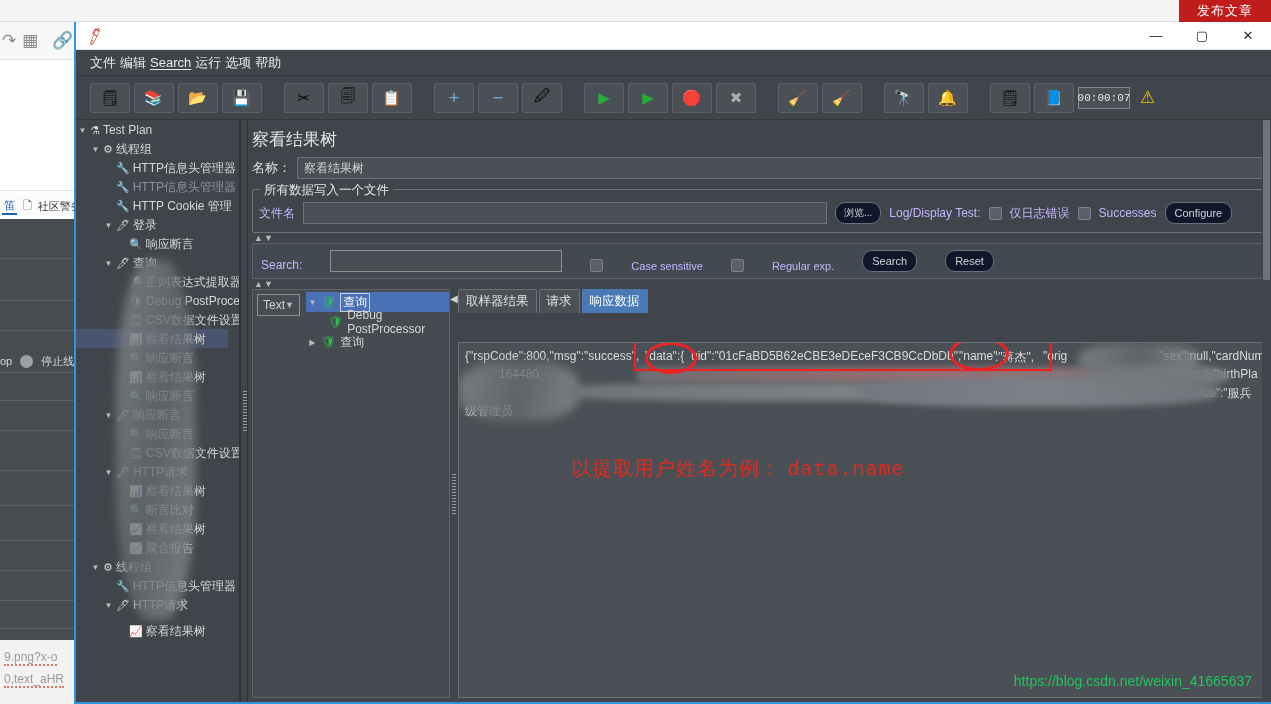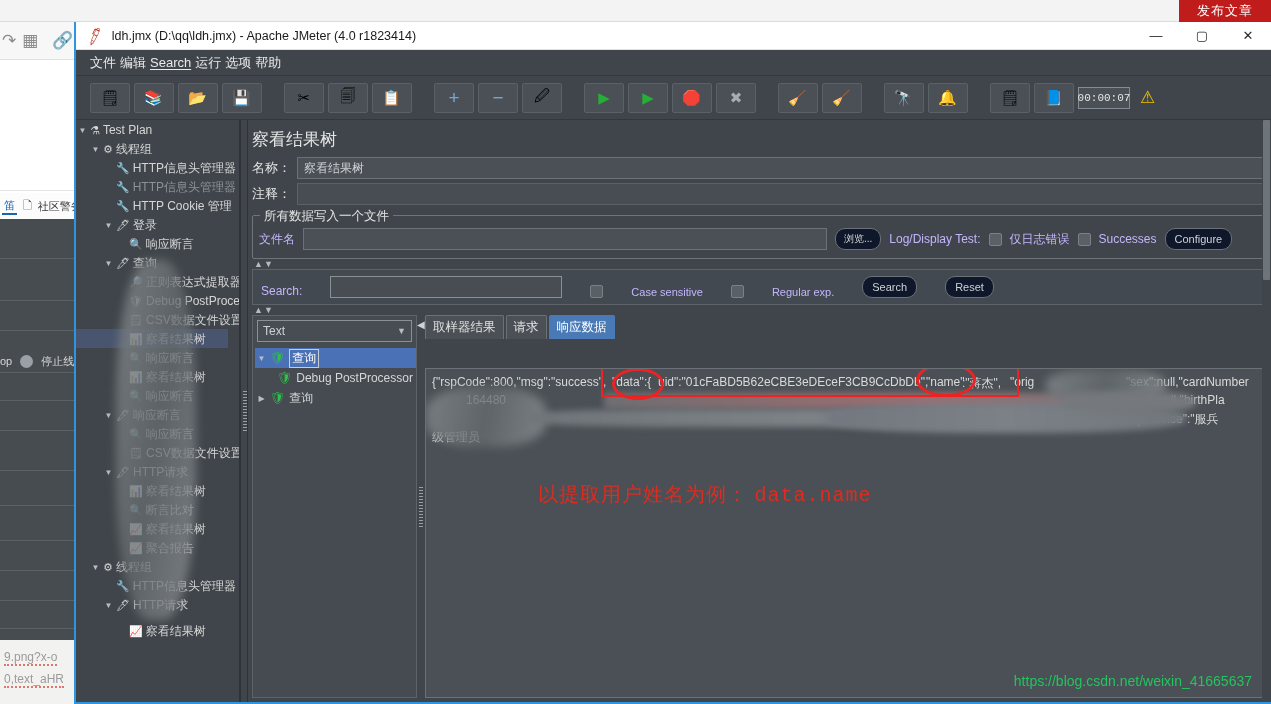--- a/index.html
+++ b/index.html
@@ -91,21 +91,21 @@
   .smalltxt.s11 { font-size:11px; }
 
   .splitbar { height:10px; background:#3f454a; display:flex; align-items:center; padding-left:6px; gap:1px;}
   .splitbar .ar { color:#b6babd; font-size:9px; }
 
   .searchrow { margin:0 4px; border:1px solid #5d6368; background:#434950; padding:6px 8px;
       display:flex; align-items:flex-end; gap:28px;}
   .searchrow .sinput { flex:1; max-width:232px; height:22px; background:#474d52; border:1px solid #8a9094;}
 
   .lower { flex:1; display:flex; margin:0 4px 4px 4px; min-height:0;}
-  .results-col { width:165px; display:flex; flex-direction:column; border:1px solid #5d6368; background:#454b51;}
+  .results-col { width:198px; display:flex; flex-direction:row; border:1px solid #5d6368; background:#454b51;}
   .combo { margin:4px; height:22px; background:#474d52; border:1px solid #8a9094; display:flex;
       align-items:center; justify-content:space-between; padding:0 5px; color:#cfd2d5; font-size:12px;}
   .combo .cv { color:#b9bdc1; font-size:9px;}
   .restree { flex:1; padding:2px 0 0 2px; }
   .rrow { height:20px; display:flex; align-items:center; gap:4px; font-size:12px; color:#d6d6d6; padding-left:2px;}
   .rrow.sel { background:#4a71b5; }
   .rrow .lbl-sel { background:#4a71b5; border:1px solid #c9cdd1; padding:0 2px; color:#fff;}
   .shield { color:#2fbf4a; font-size:12px; }
 
   .mid-split { width:8px; position:relative; }
@@ -174,21 +174,20 @@
   <div class="bg-urlbox">
     <span>9.png?x-o</span><br>
     <span>0,text_aHR</span>
   </div>
 </div>
 
 <div id="jm">
 
   <div class="jm-title">
     <span class="feather">🖋</span>
-    <span class="jm-title-text">ldh.jmx (D:\qq\ldh.jmx) - Apache JMeter (4.0 r1823414)</span>
     <div class="jm-wctrls">
       <div class="jm-wctrl">—</div>
       <div class="jm-wctrl">▢</div>
       <div class="jm-wctrl">✕</div>
     </div>
   </div>
 
   <div class="jm-menubar">
     <span>文件</span>
     <span>编辑</span>
@@ -392,24 +391,20 @@
         <div class="grip"></div>
       </div>
 
     <div class="right-pane">
 
       <div class="panel-title">察看结果树</div>
 
       <div class="fieldrow">
         <div class="flabel">名称：</div>
         <div class="finput">察看结果树</div>
-      </div>
-      <div class="fieldrow">
-        <div class="flabel">注释：</div>
-        <div class="finput plain"></div>
       </div>
 
       <div class="groupbox">
         <div class="legend">所有数据写入一个文件</div>
         <div class="gb-row">
           <div class="smalltxt">文件名</div>
           <div class="finput" style="flex:1;max-width:524px;"></div>
           <div class="btn sm">浏览...</div>
           <div class="smalltxt">Log/Display Test:</div>
           <div class="chk"></div>

